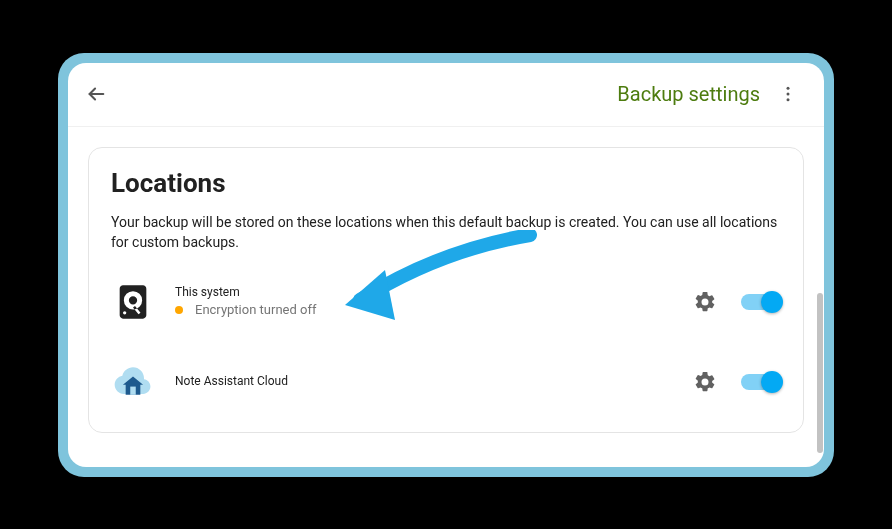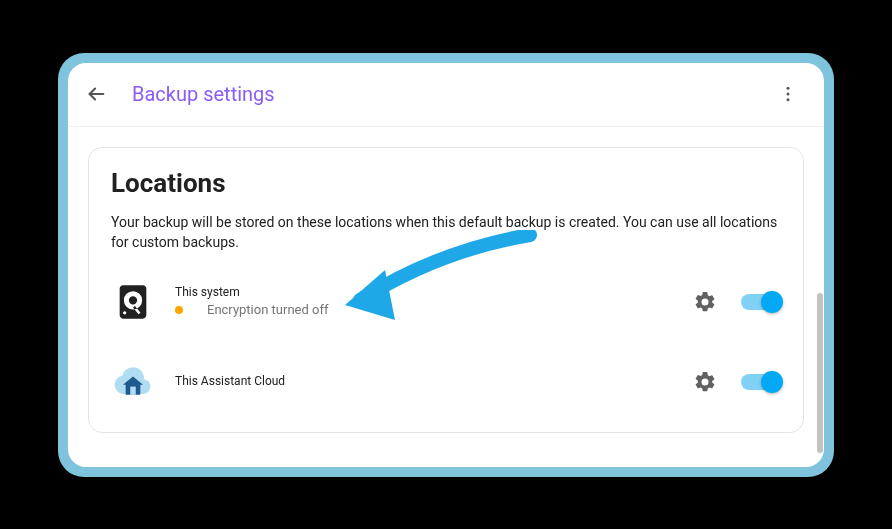--- a/index.html
+++ b/index.html
@@ -45,24 +45,25 @@
   }
   .appbar .back-btn {
     width: 40px; height: 40px;
     border-radius: 50%;
     display: flex; align-items: center; justify-content: center;
     color: #555;
     cursor: pointer;
   }
   .appbar .title {
     font-size: 20px;
-    color: #8b5cf6;
+    color: #4d7c0f;
     font-weight: 400;
     flex: 1;
     margin-left: 8px;
+    text-align: right;
   }
   .appbar .menu-btn {
     width: 40px; height: 40px;
     border-radius: 50%;
     display: flex; align-items: center; justify-content: center;
     color: #555;
     cursor: pointer;
   }
 
   .content {
@@ -117,21 +118,21 @@
     margin-bottom: 2px;
   }
   .loc-sub {
     font-size: 13px;
     color: #757575;
     line-height: 1.4;
   }
   .status-line {
     display: flex;
     align-items: center;
-    gap: 24px;
+    gap: 12px;
   }
   .status-dot {
     width: 8px; height: 8px;
     border-radius: 50%;
     background: #ffa600;
     display: inline-block;
   }
 
   .gear-btn {
     width: 32px; height: 32px;
@@ -240,21 +241,21 @@
           <div class="loc-icon">
             <svg width="44" height="44" viewBox="0 0 48 48">
               <path fill="#b0ddf1" d="M36 20c0-6.6-5.4-12-12-12-5.6 0-10.3 3.9-11.6 9.1C7.8 17.8 4 21.9 4 27c0 5.5 4.5 10 10 10h21c4.4 0 8-3.6 8-8 0-4.1-3.1-7.5-7-7.9z"></path>
               <g fill="#1e5a8e">
                 <path d="M24 18l-11 9h3v11h16V27h3z"></path>
               </g>
               <rect fill="#b0ddf1" x="21" y="29" width="6" height="9"></rect>
             </svg>
           </div>
           <div class="loc-text">
-            <div class="loc-title">This Assistant Cloud</div>
+            <div class="loc-title">Note Assistant Cloud</div>
           </div>
           <div class="gear-btn">
             <span>
               <svg width="24" height="24" viewBox="0 0 24 24" fill="currentColor">
                 <path d="M19.14 12.94a7.49 7.49 0 0 0 .05-.94 7.49 7.49 0 0 0-.05-.94l2.03-1.58a.5.5 0 0 0 .12-.64l-1.92-3.32a.5.5 0 0 0-.6-.22l-2.39.96a7.03 7.03 0 0 0-1.62-.94l-.36-2.54A.5.5 0 0 0 13.9 2h-3.8a.5.5 0 0 0-.5.42l-.36 2.54c-.58.24-1.12.55-1.62.94l-2.39-.96a.5.5 0 0 0-.6.22L2.71 8.48a.5.5 0 0 0 .12.64l2.03 1.58c-.03.31-.05.63-.05.94s.02.63.05.94l-2.03 1.58a.5.5 0 0 0-.12.64l1.92 3.32c.13.22.39.31.6.22l2.39-.96c.5.39 1.04.7 1.62.94l.36 2.54a.5.5 0 0 0 .5.42h3.8a.5.5 0 0 0 .5-.42l.36-2.54c.58-.24 1.12-.55 1.62-.94l2.39.96c.21.09.47 0 .6-.22l1.92-3.32a.5.5 0 0 0-.12-.64l-2.03-1.58zM12 15.5A3.5 3.5 0 1 1 15.5 12 3.5 3.5 0 0 1 12 15.5z"></path>
               </svg>
             </span>
           </div>
           <div class="switch">
             <div class="thumb"></div>

